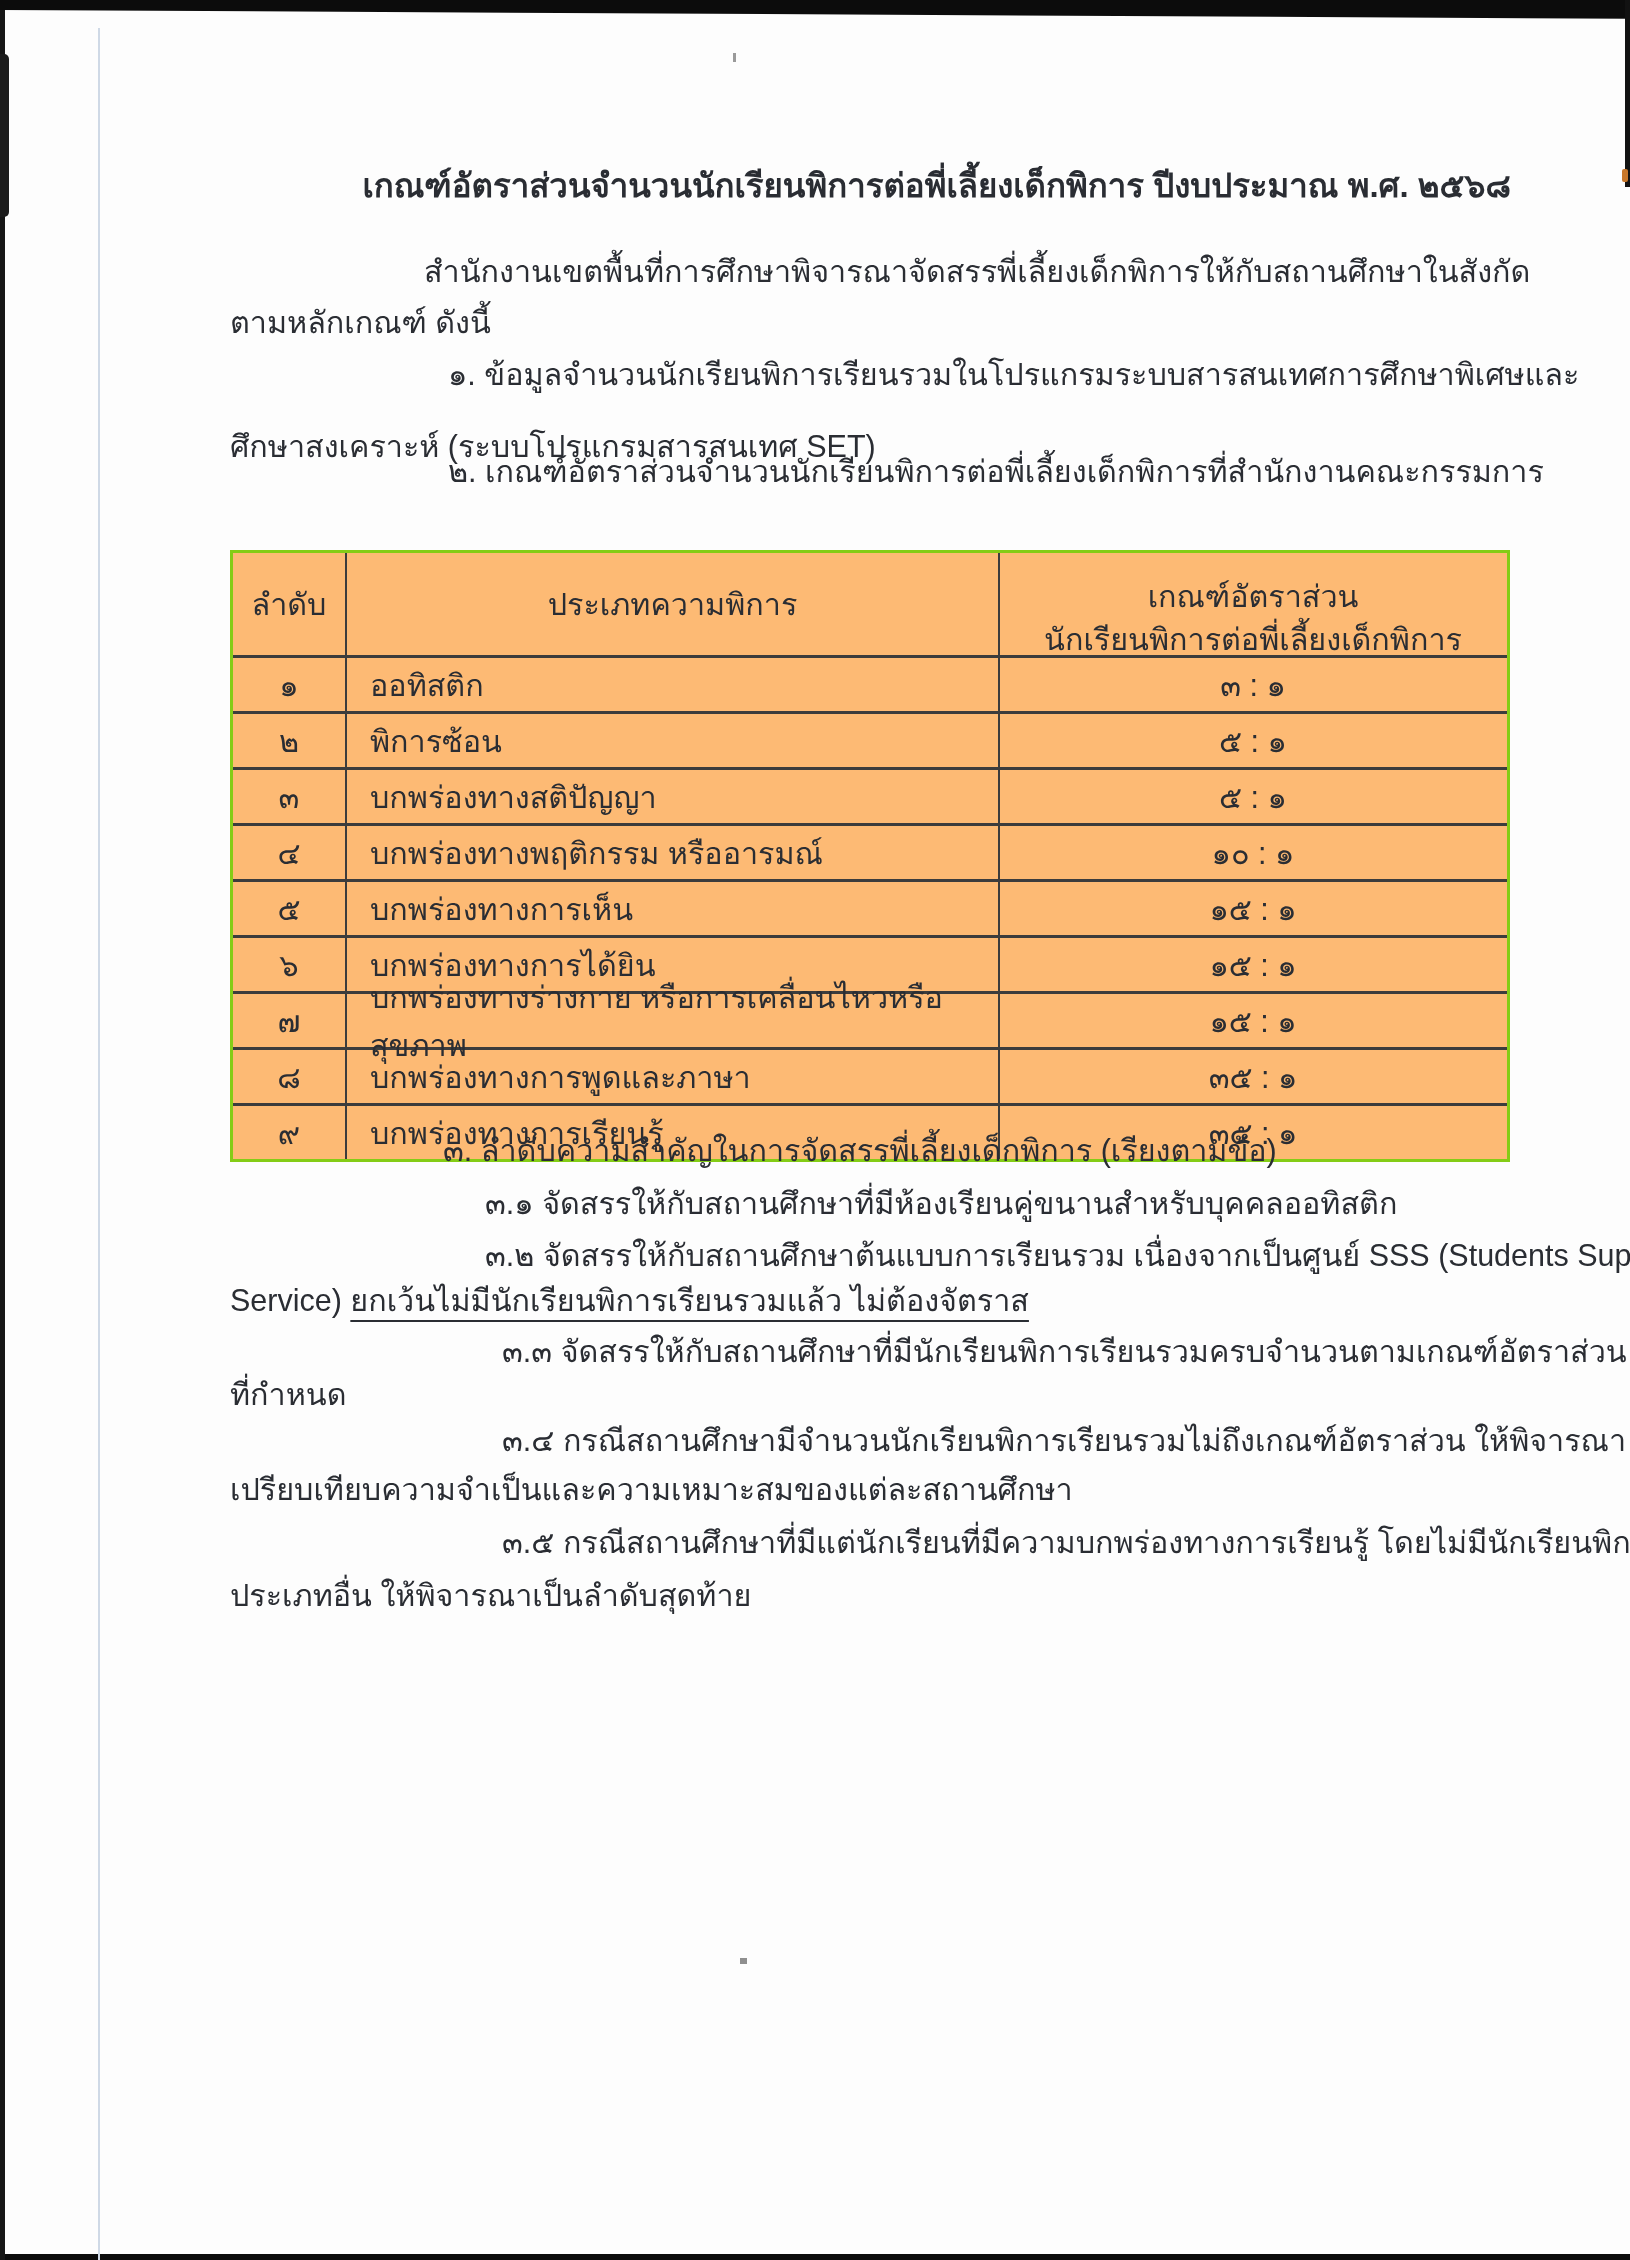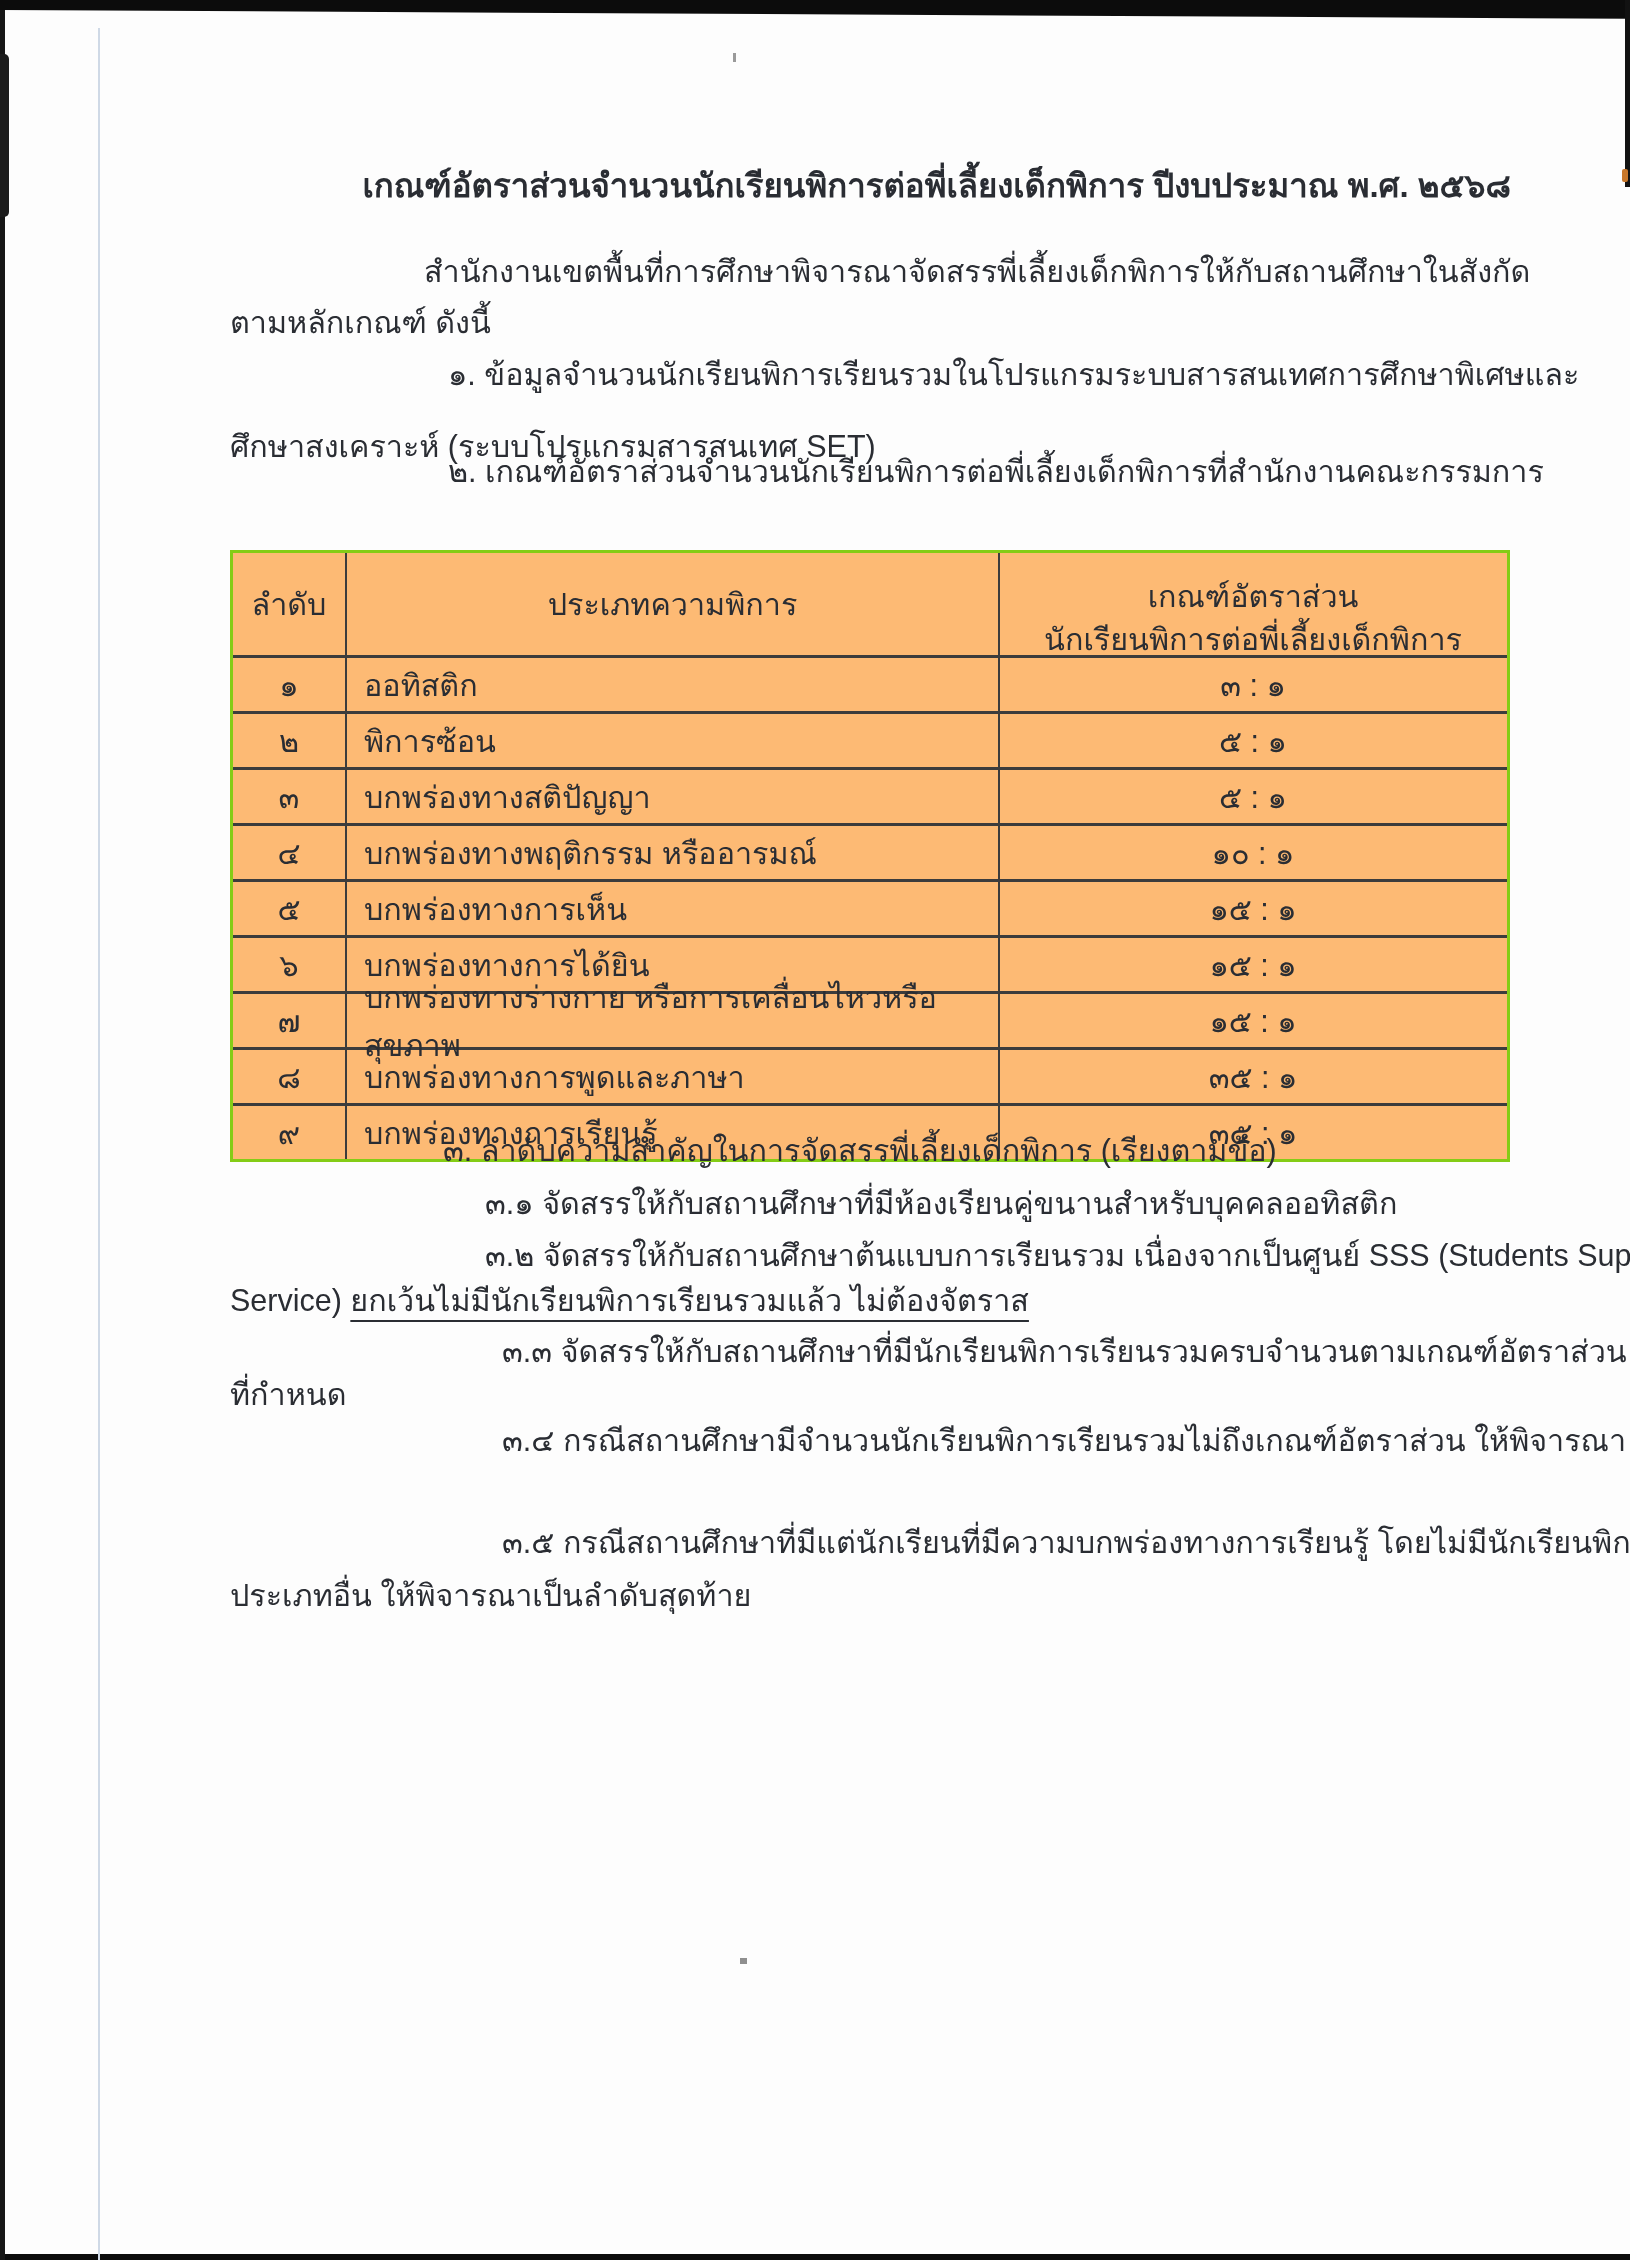--- a/index.html
+++ b/index.html
@@ -40,21 +40,21 @@
 
   
   .doc-table{
     position:absolute;left:230px;top:550px;width:1280px;
     border:3px solid #84cc16;background:#fdba74;box-sizing:border-box;
   }
   .t-row{display:grid;grid-template-columns:114px 653px 506px;border-bottom:3px solid #3c3c3c;}
   .t-row:last-child{border-bottom:none;}
   .t-cell{box-sizing:border-box;display:flex;align-items:center;font-size:30.5px;}
   .c-order{justify-content:center;border-right:2px solid #3c3c3c;}
-  .c-type{padding-left:17px;border-right:2px solid #3c3c3c;}
+  .c-type{padding-left:23px;border-right:2px solid #3c3c3c;}
   .c-ratio{justify-content:center;}
   .t-head .t-cell{justify-content:center;padding-left:0;text-align:center;}
   .t-head{height:102px;}
   .t-head .t-cell{height:102px;}
   .t-data{height:53px;}
   .t-data .t-cell{height:53px;}
   .ratio-head{display:flex;flex-direction:column;justify-content:center;line-height:43px;margin-top:28px;}
 </style>
 </head>
 <body>
@@ -143,17 +143,18 @@
 
   <div class="line" style="left:443px;top:1124px;">๓. ลำดับความสำคัญในการจัดสรรพี่เลี้ยงเด็กพิการ (เรียงตามข้อ)</div>
   <div class="line" style="left:485px;top:1177px;">๓.๑ จัดสรรให้กับสถานศึกษาที่มีห้องเรียนคู่ขนานสำหรับบุคคลออทิสติก</div>
   <div class="line" style="left:485px;top:1229px;">๓.๒ จัดสรรให้กับสถานศึกษาต้นแบบการเรียนรวม เนื่องจากเป็นศูนย์ SSS (Students Support</div>
   <div class="line" style="left:230px;top:1274px;">
     <span>Service) </span><span class="u-part">ยกเว้นไม่มีนักเรียนพิการเรียนรวมแล้ว ไม่ต้องจัตราส</span>
   </div>
   <div class="line" style="left:502px;top:1325px;">๓.๓ จัดสรรให้กับสถานศึกษาที่มีนักเรียนพิการเรียนรวมครบจำนวนตามเกณฑ์อัตราส่วน</div>
   <div class="line" style="left:230px;top:1368px;">ที่กำหนด</div>
   <div class="line" style="left:502px;top:1414px;">๓.๔ กรณีสถานศึกษามีจำนวนนักเรียนพิการเรียนรวมไม่ถึงเกณฑ์อัตราส่วน ให้พิจารณา</div>
+  <div class="line" style="left:230px;top:1463px;">เปรียบเทียบความจำเป็นและความเหมาะสมของแต่ละสถานศึกษา</div>
   <div class="line" style="left:502px;top:1516px;">๓.๕ กรณีสถานศึกษาที่มีแต่นักเรียนที่มีความบกพร่องทางการเรียนรู้ โดยไม่มีนักเรียนพิการ</div>
   <div class="line" style="left:230px;top:1569px;">ประเภทอื่น ให้พิจารณาเป็นลำดับสุดท้าย</div>
 
 </div>
 
 
 </body></html>

